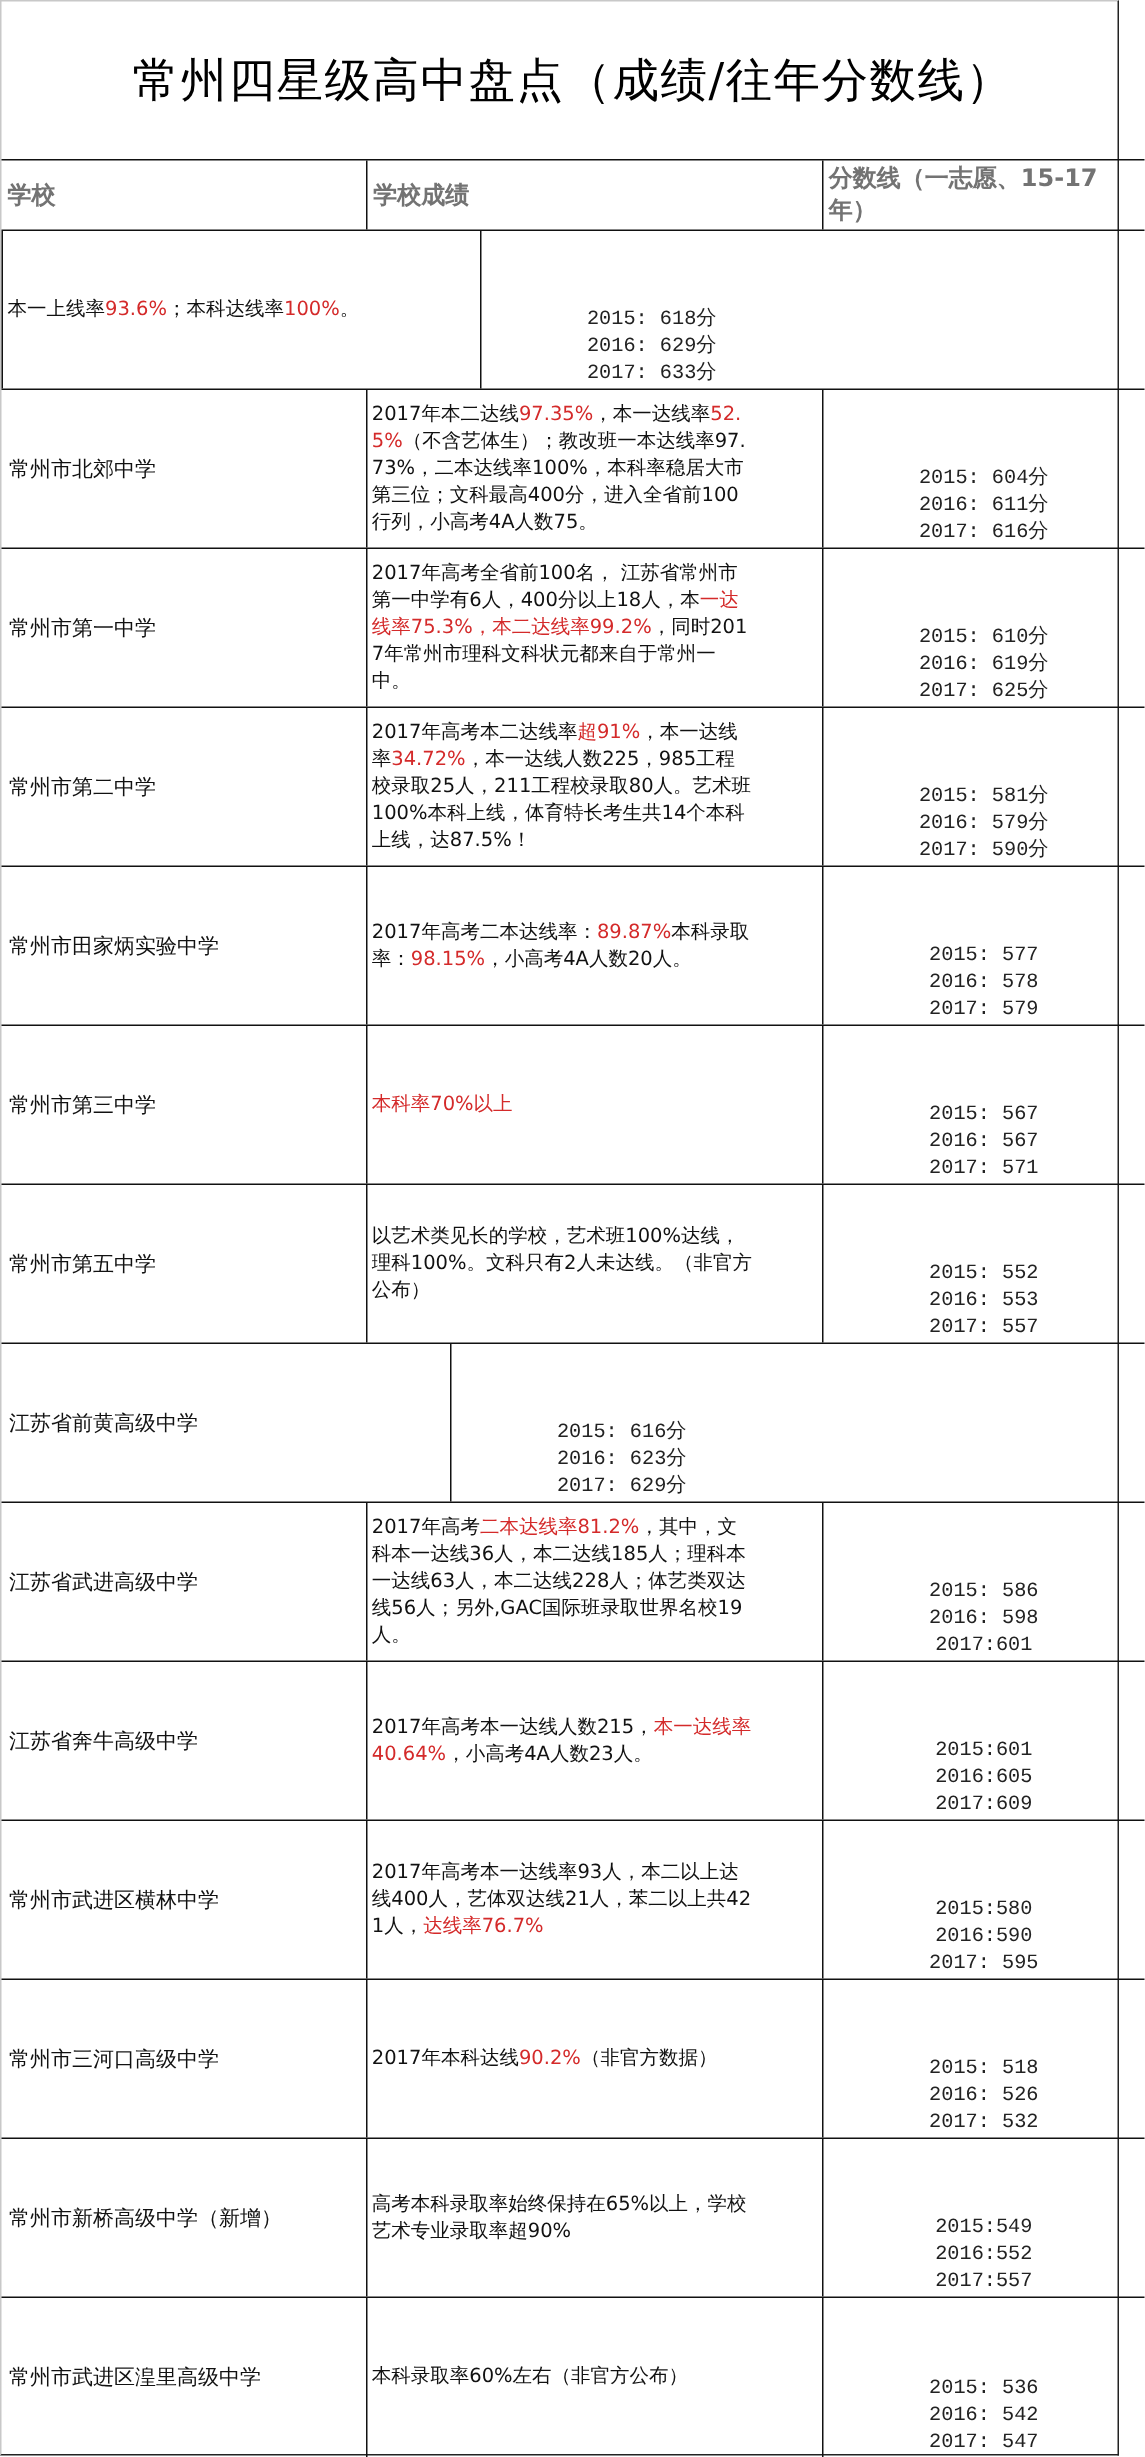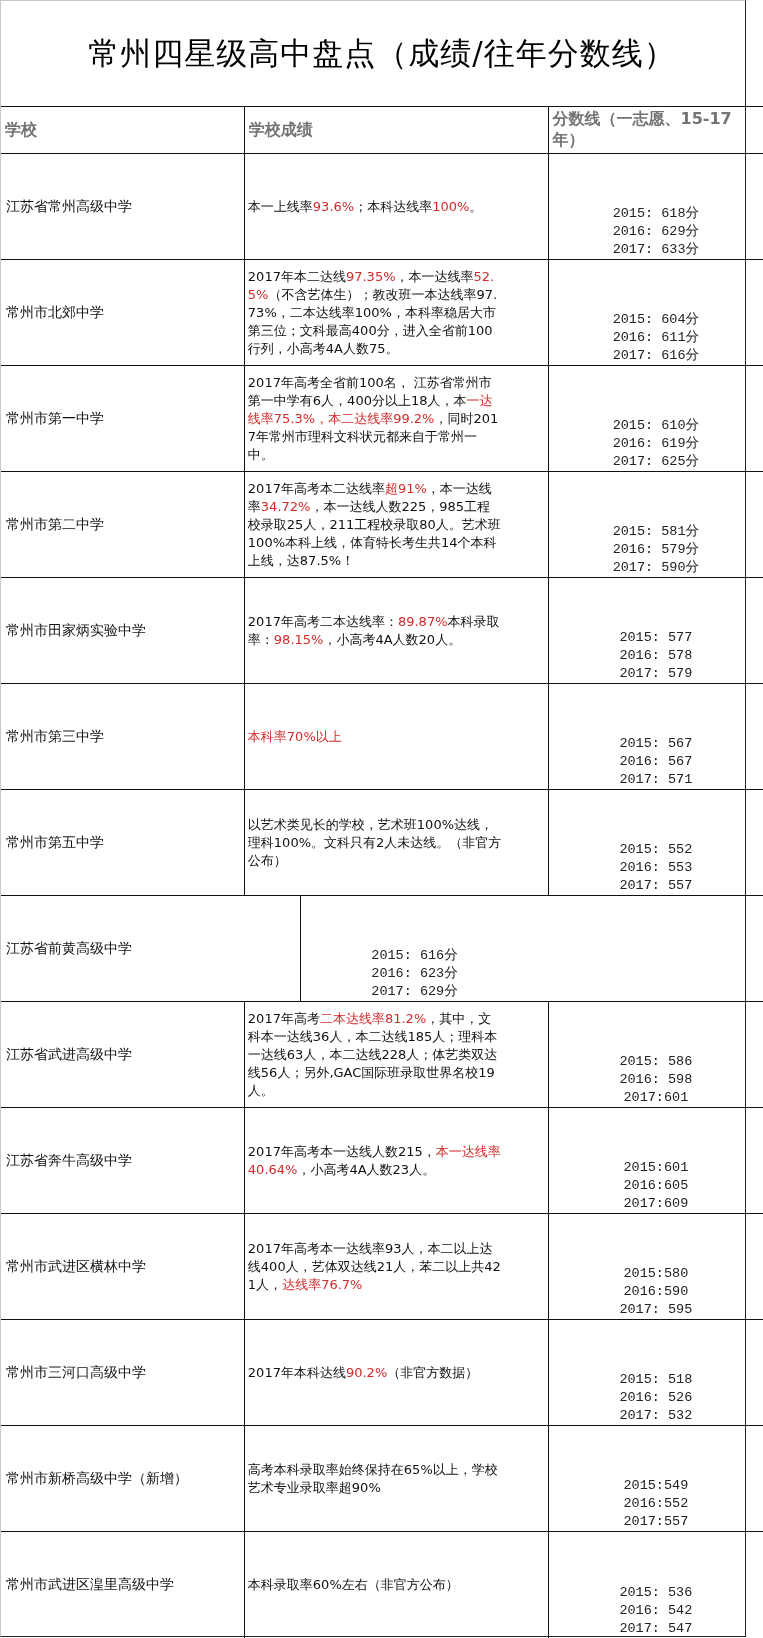--- a/index.html
+++ b/index.html
@@ -39,21 +39,20 @@
   <div class="title-row">
     <div class="title">常州四星级高中盘点（成绩/往年分数线）</div>
   </div>
   <div class="hdr-row">
     <div class="hdr-cell c1">学校</div>
     <div class="hdr-cell c2">学校成绩</div>
     <div class="hdr-cell c3">分数线（一志愿、15-17年）</div>
   </div>
   <div class="rows" id="rows">
       <div class="row">
-    <div class="cell c1 school">江苏省常州高级中学</div>
     <div class="cell c2 perf">
           <div class="perf-text"><span>本一上线率</span><span class="hl">93.6%</span><span>；本科达线率</span><span class="hl">100%</span><span>。</span></div>
         </div>
     <div class="cell c3 scores">
           <div>2015: 618分</div>
           <div>2016: 629分</div>
           <div>2017: 633分</div>
         </div>
   </div>
       <div class="row">

